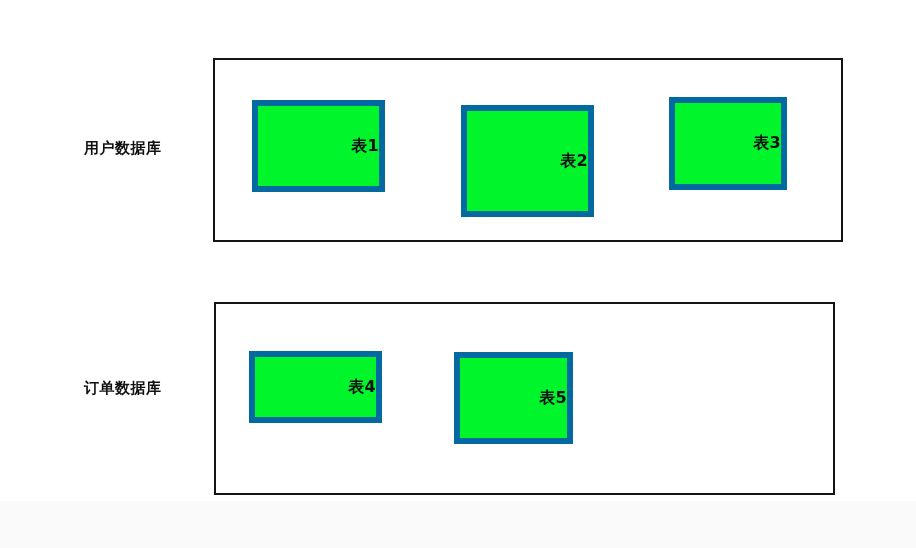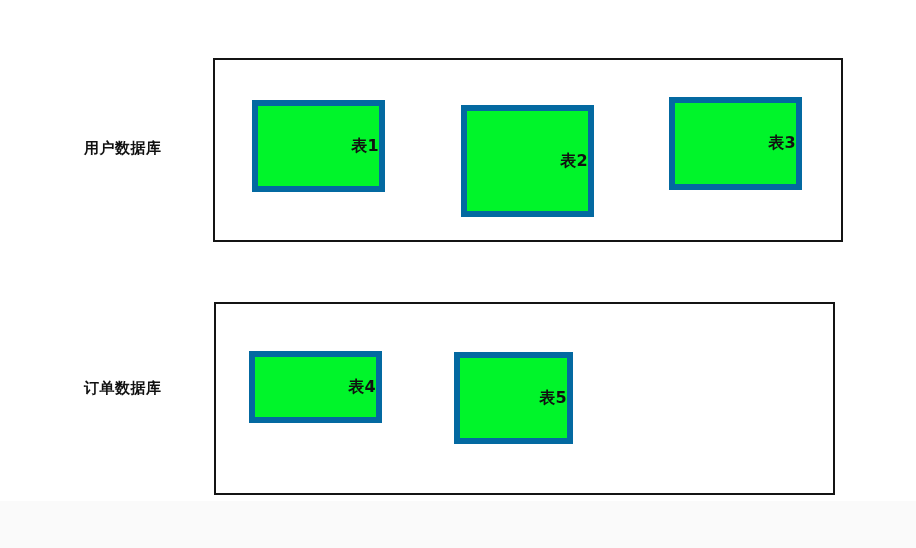--- a/index.html
+++ b/index.html
@@ -68,21 +68,21 @@
     font-size: 16px;
     font-weight: 700;
     letter-spacing: 0.3px;
     white-space: nowrap;
     font-family: "DejaVu Sans", "Liberation Sans", sans-serif;
   }
 
   
   #table-box-0 { left: 252px; top: 100px; width: 133px; height: 92px; }
   #table-box-1 { left: 461px; top: 105px; width: 133px; height: 112px; }
-  #table-box-2 { left: 669px; top: 97px;  width: 133px; height: 93px; padding-left: 20px; }
+  #table-box-2 { left: 669px; top: 97px;  width: 118px; height: 93px; padding-left: 20px; }
 
   
   #table-box-3 { left: 249px; top: 351px; width: 133px; height: 72px; }
   #table-box-4 { left: 454px; top: 352px; width: 119px; height: 92px; }
   #table-box-5 { left: 664px; top: 351px; width: 133px; height: 92px; }
 </style>
 </head>
 <body>
 
 <div id="canvas">

